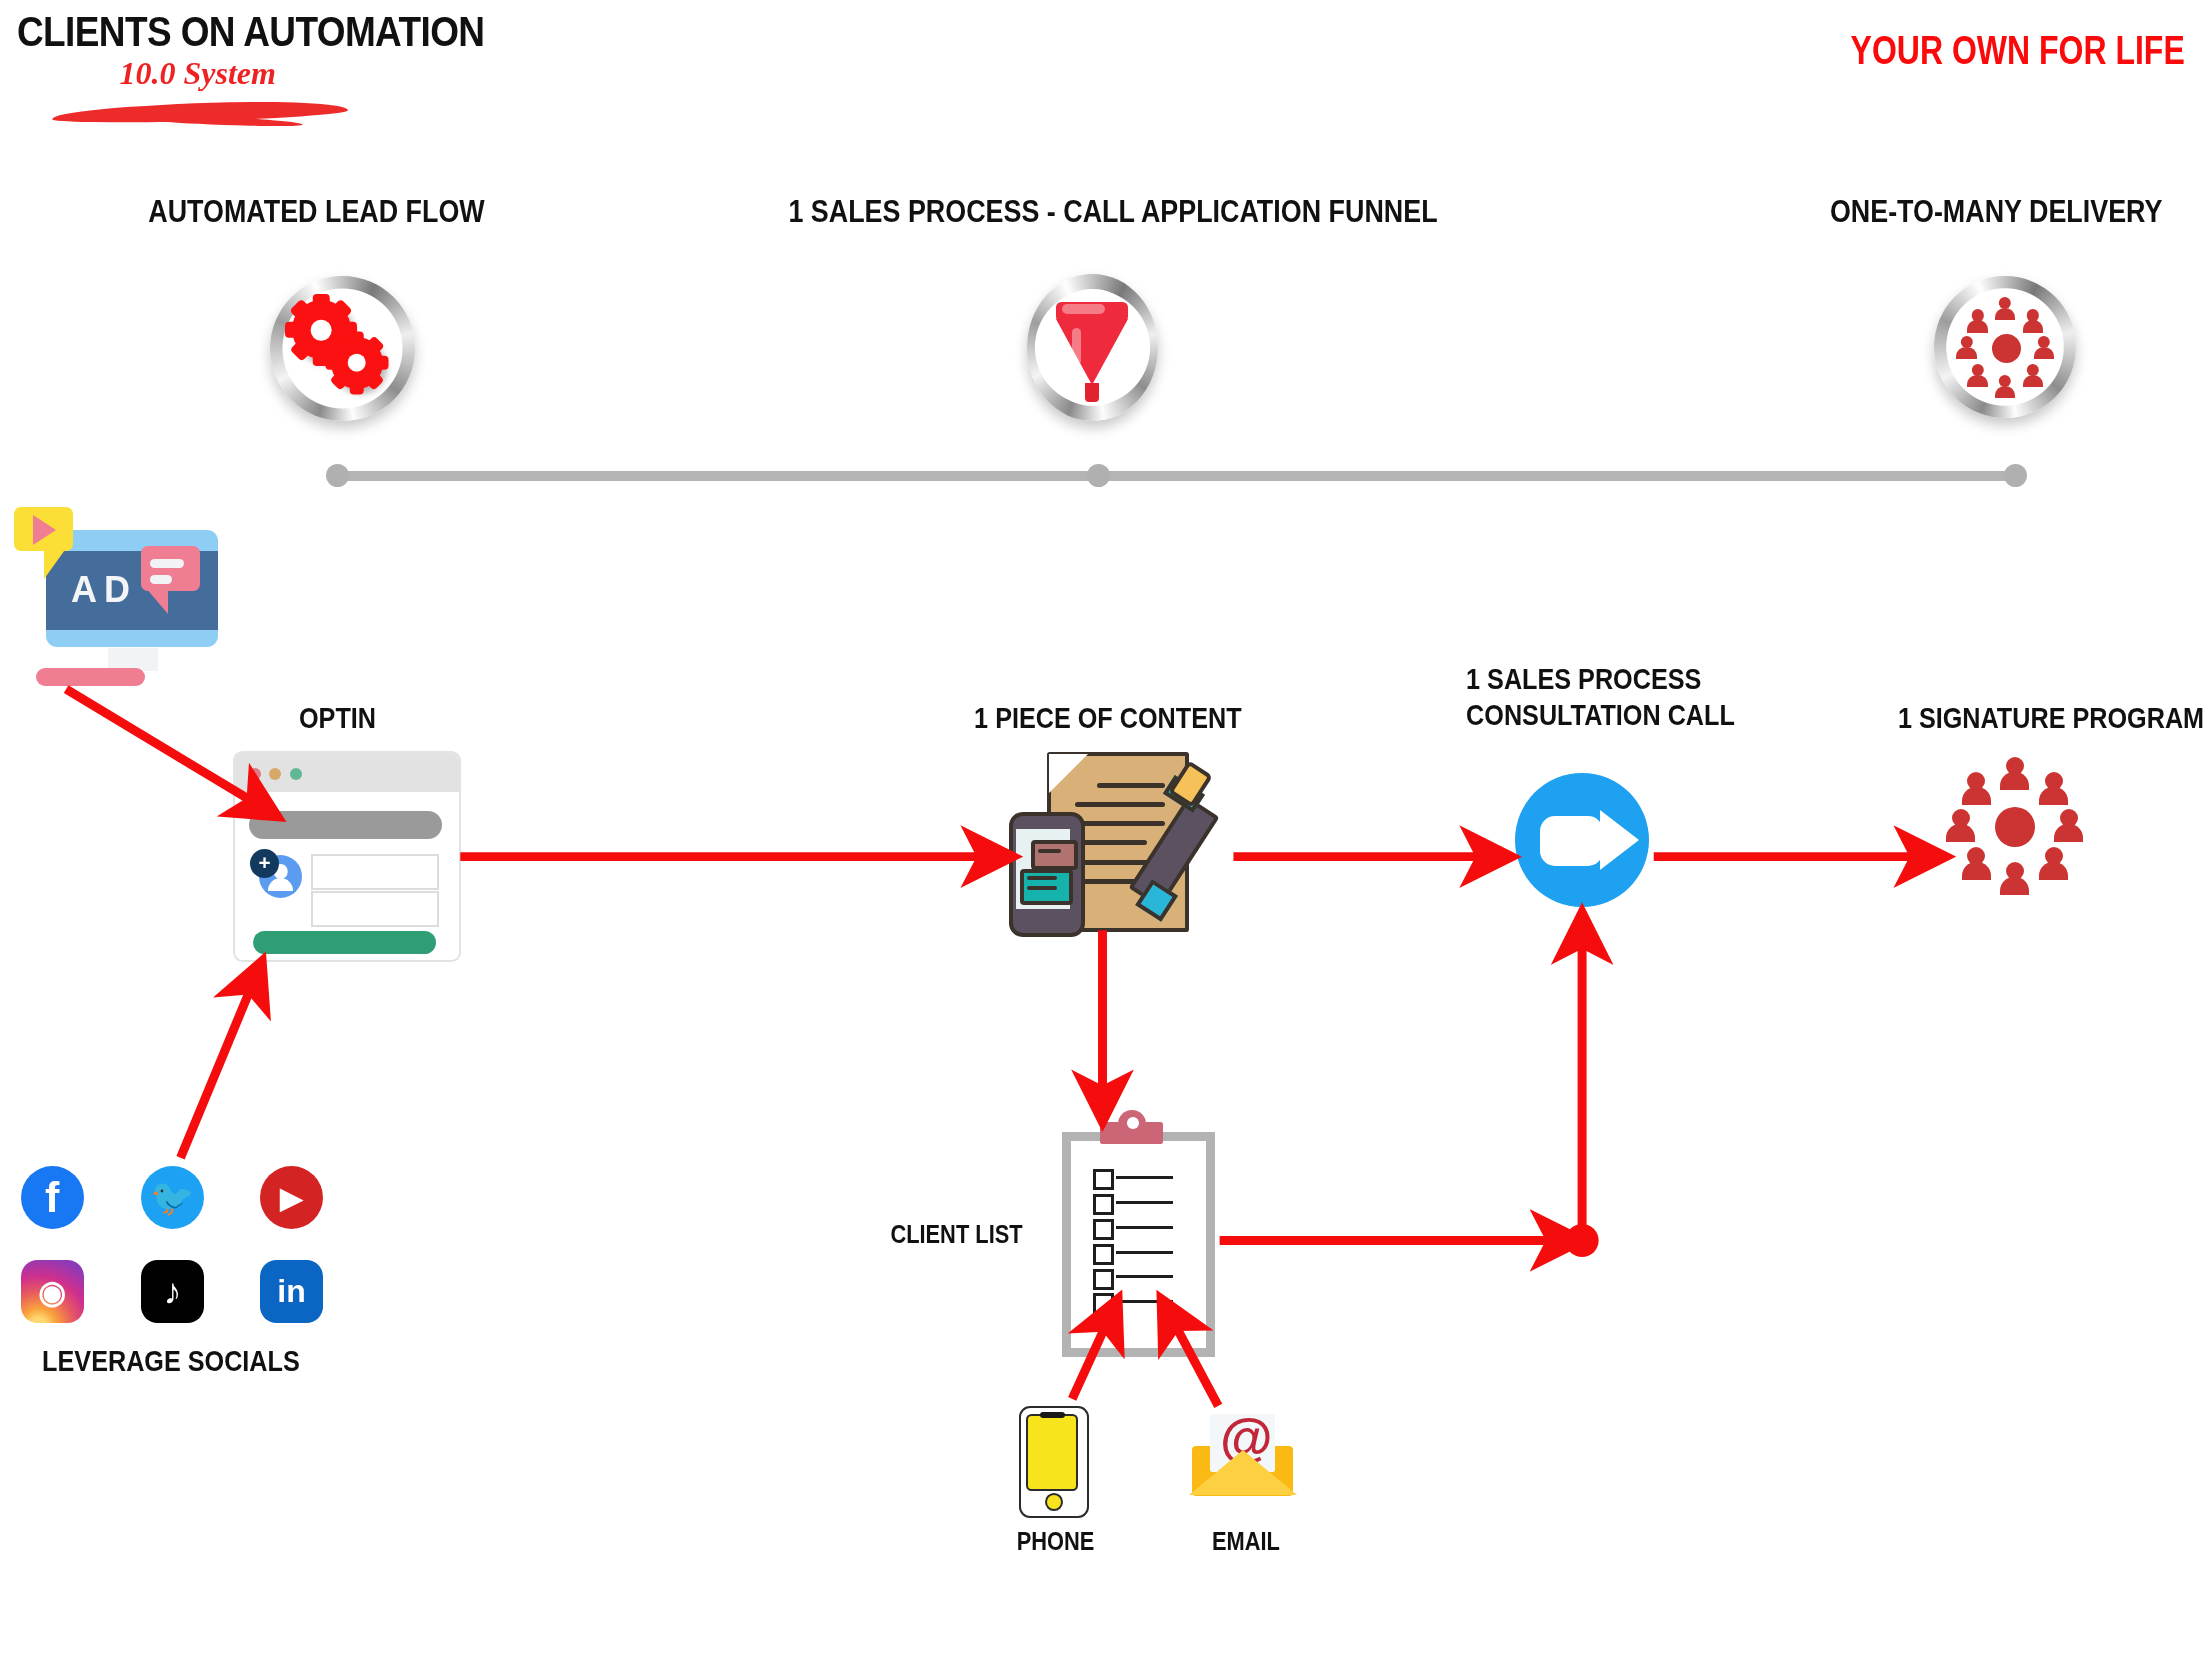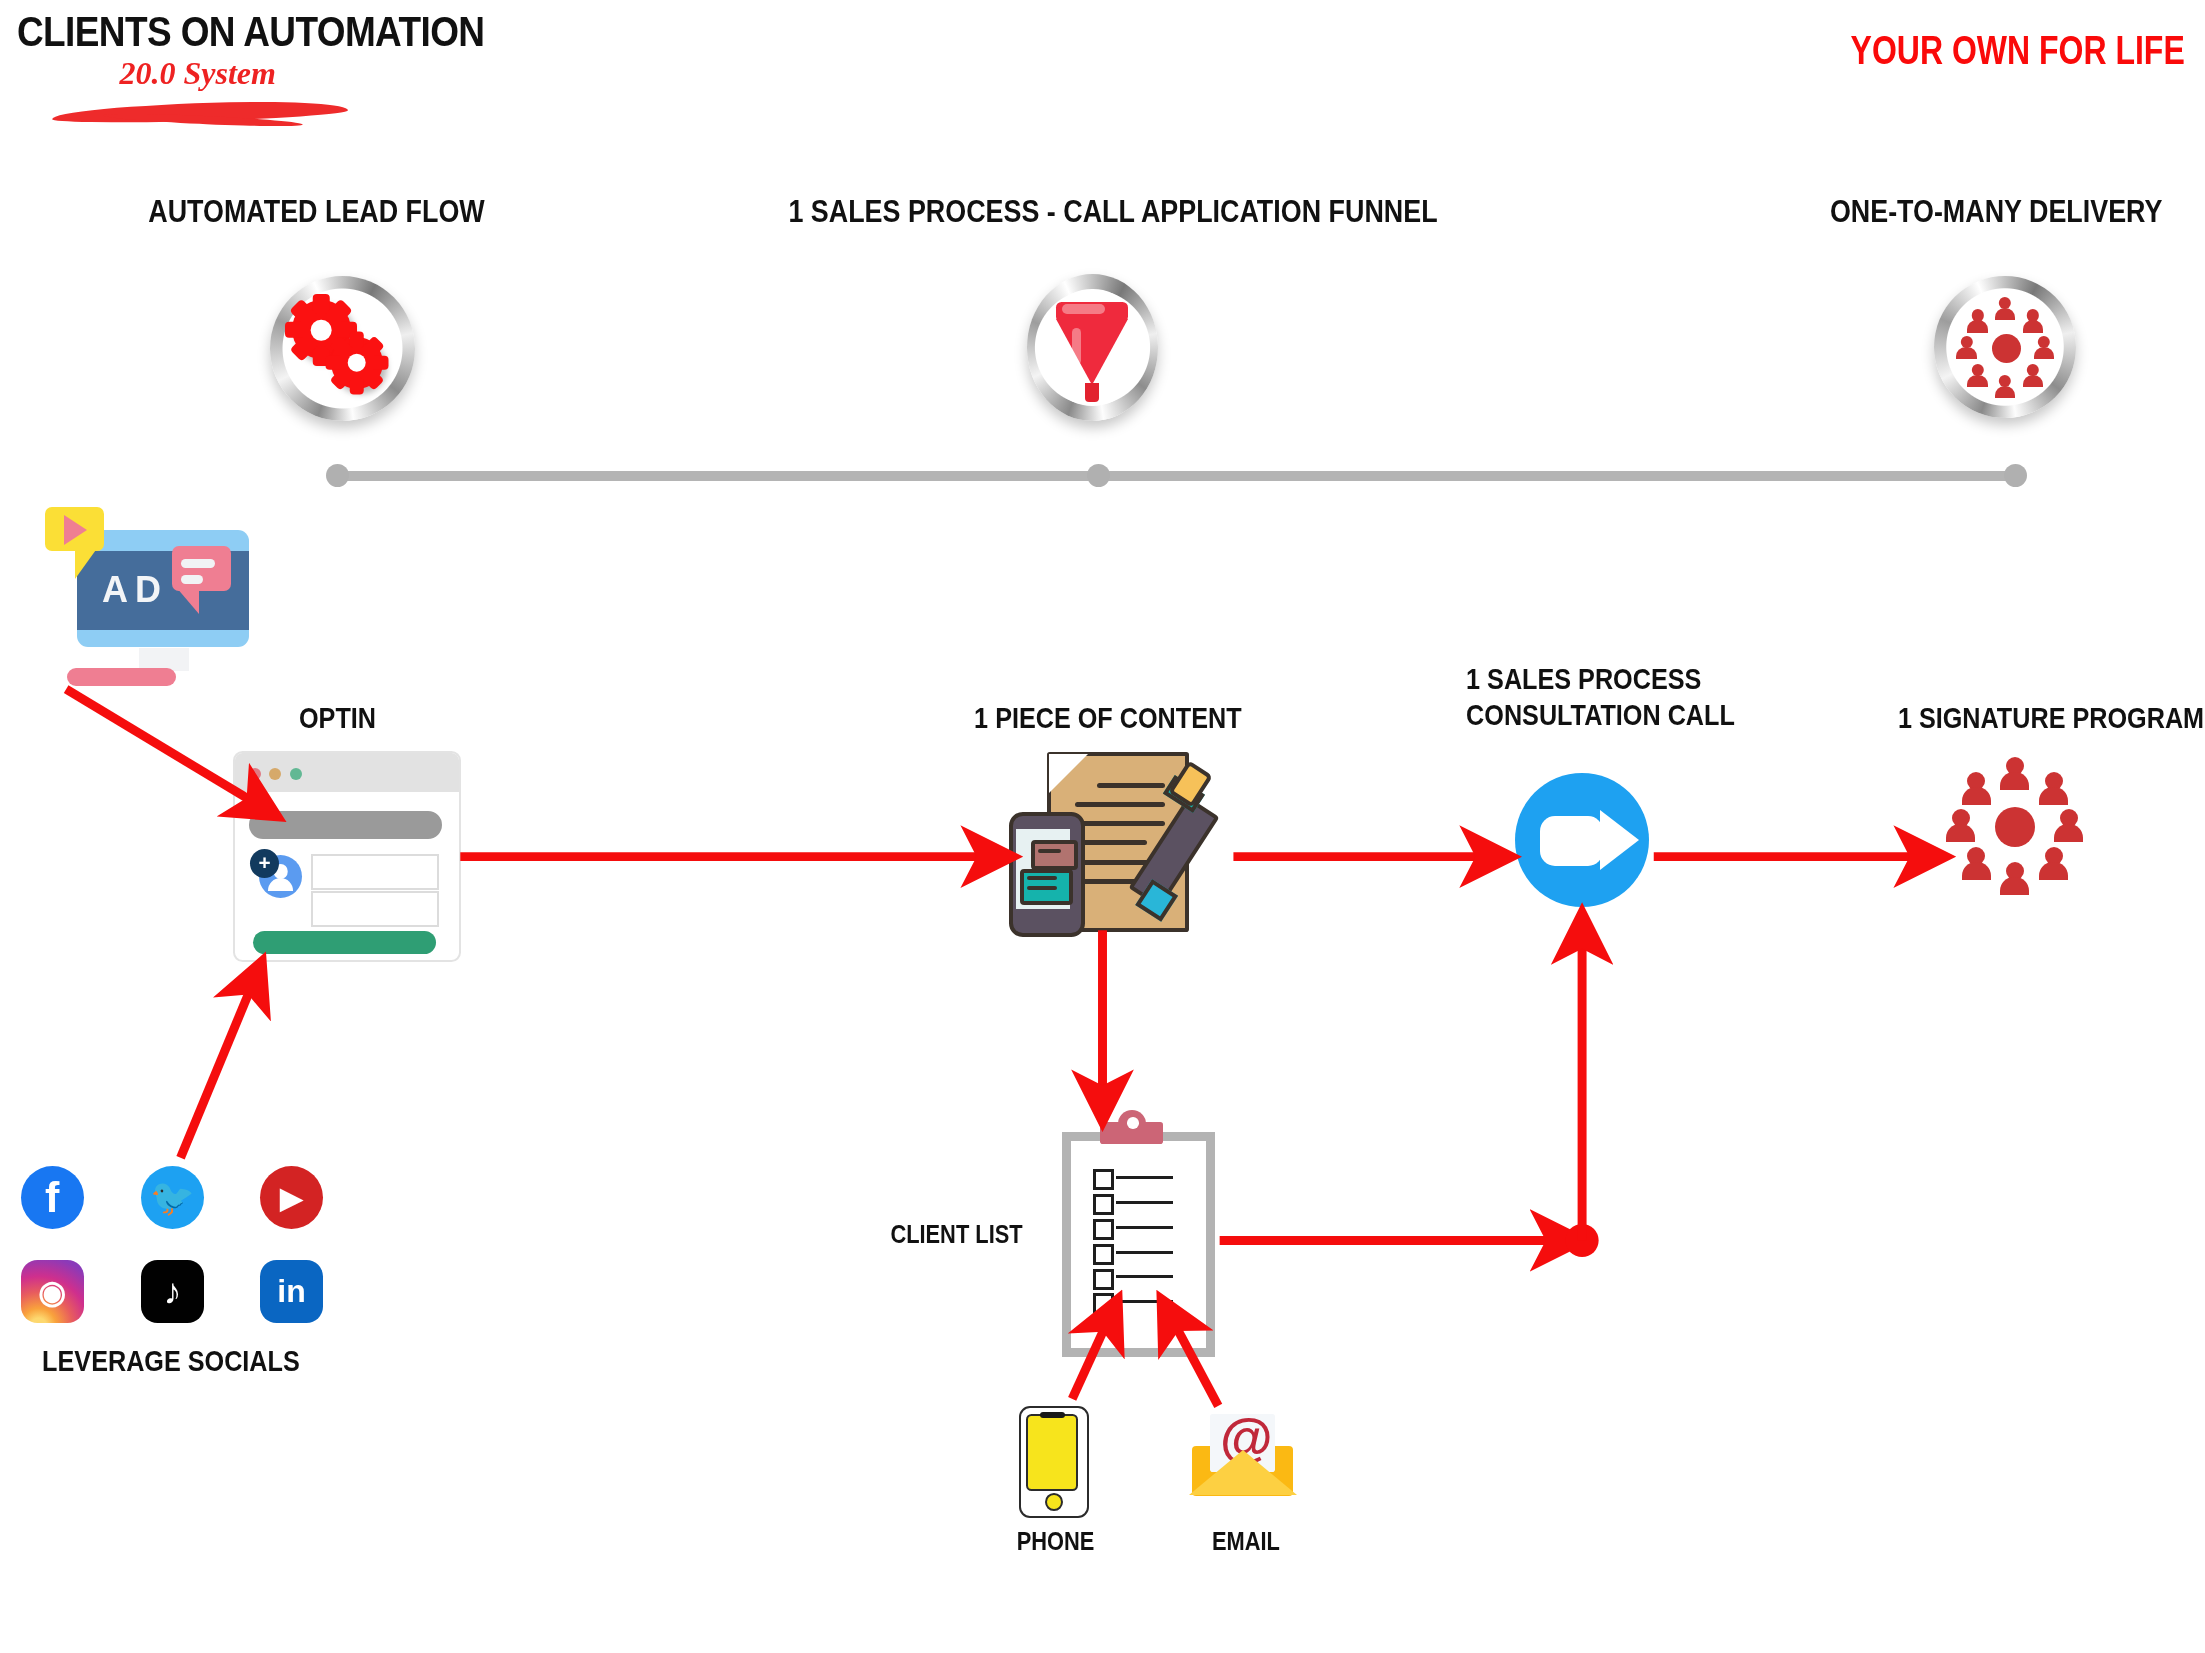--- a/index.html
+++ b/index.html
@@ -163,21 +163,21 @@
   
   svg.arrows{position:absolute;left:0;top:0;width:2205px;height:1654px;pointer-events:none;}
 </style>
 </head>
 <body>
 
 <div class="cnv">
 
   <div class="abs hdr-logo">
     <div class="logo-main">CLIENTS ON AUTOMATION</div>
-    <div class="logo-sub">20.0 System</div>
+    <div class="logo-sub">10.0 System</div>
   </div>
   <div class="logo-stroke"></div>
   <div class="logo-stroke2"></div>
 
   <div class="abs tagline">YOUR OWN FOR LIFE</div>
 
   <div class="abs cap cap-lg" style="left:110px;top:194px;width:413px;">AUTOMATED LEAD FLOW</div>
   <div class="abs cap cap-lg" style="left:730px;top:194px;width:730px;">1 SALES PROCESS - CALL APPLICATION FUNNEL</div>
   <div class="abs cap cap-lg" style="left:1799px;top:194px;width:386px;">ONE-TO-MANY DELIVERY</div>
 
@@ -256,21 +256,21 @@
           </div>
       </div>
     </div>
   </div>
 
   <div class="abs tl-bar" style="left:338px;top:471px;width:1686px;"></div>
   <div class="abs tl-dot" style="left:326px;top:464px;"></div>
   <div class="abs tl-dot" style="left:1087px;top:464px;"></div>
   <div class="abs tl-dot" style="left:2004px;top:464px;"></div>
 
-  <div class="abs" style="left:34px;top:507px;width:221px;height:186px;">
+  <div class="abs" style="left:3px;top:507px;width:221px;height:186px;">
     <div class="mon-frame" style="left:43px;top:23.4px;width:172px;height:117px;"></div>
     <div class="mon-screen" style="left:43px;top:44px;width:172px;height:79px;"></div>
     <div class="mon-ad" style="left:68px;top:62px;font-size:36px;">AD</div>
     <div class="mon-neck" style="left:105px;top:141px;width:50px;height:23.4px;"></div>
     <div class="mon-base" style="left:33px;top:161px;width:109px;height:18px;"></div>
 
     <div class="bub-yellow" style="left:11px;top:0px;width:59px;height:44px;"></div>
     <div class="bub-yellow-tail" style="left:41px;top:40px;"></div>
     <div class="play-tri" style="left:30px;top:7.6px;"></div>
 

